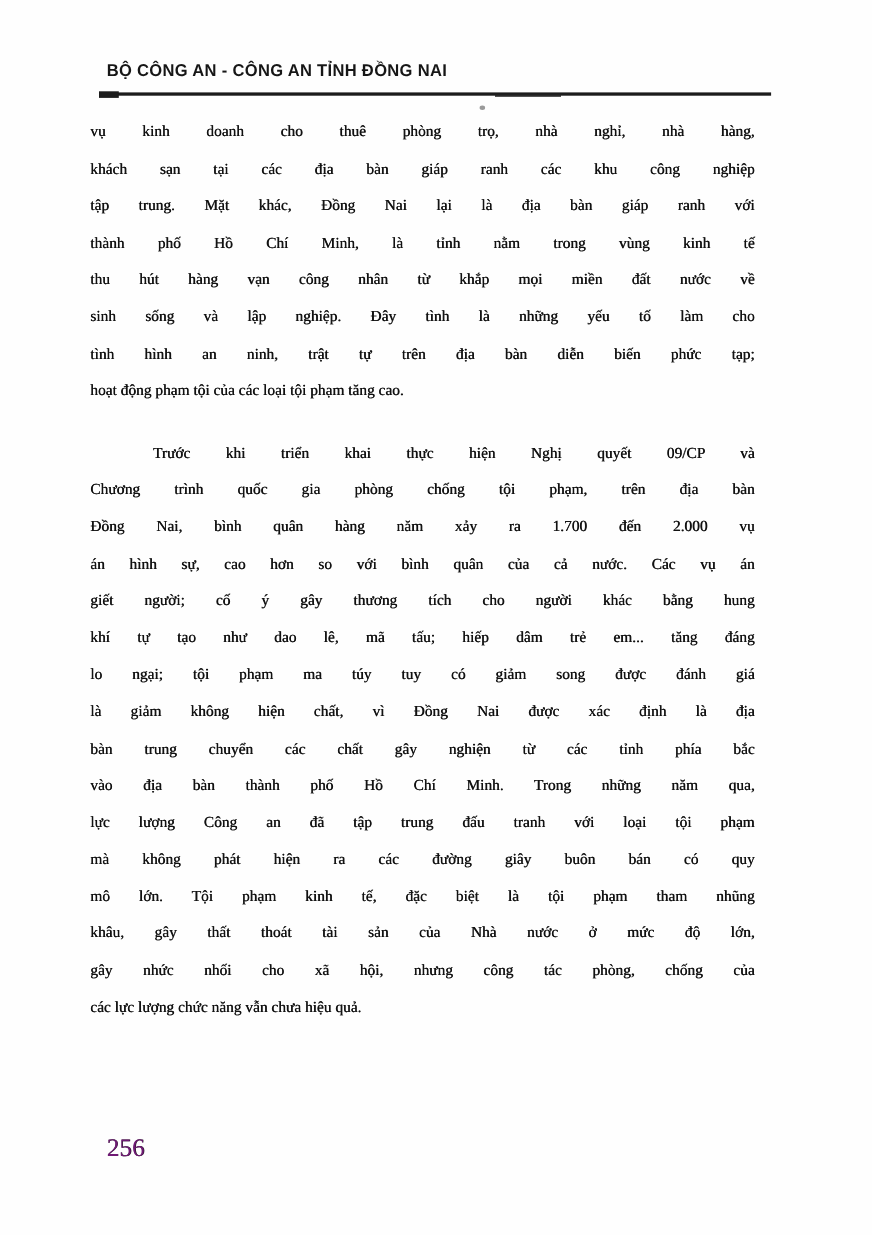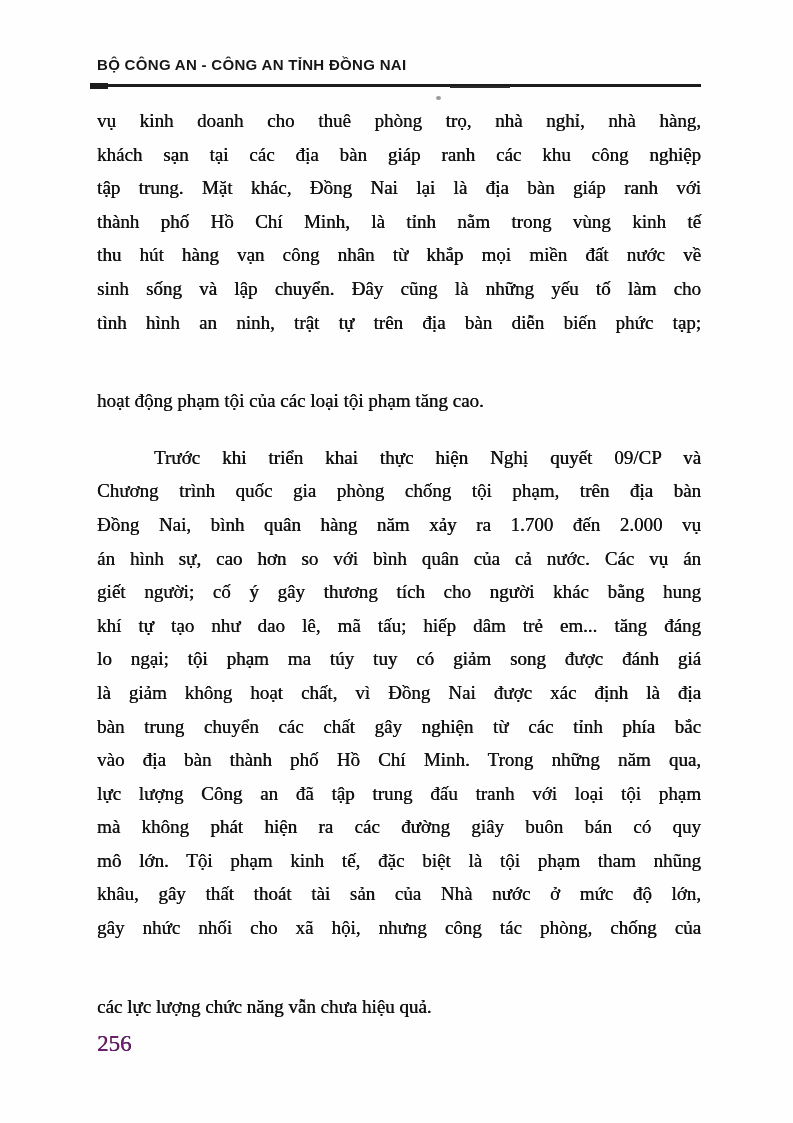--- a/index.html
+++ b/index.html
@@ -59,36 +59,35 @@
     left: 436px;
     width: 5px;
     height: 4px;
     border-radius: 50%;
     background: #9a9a9a;
   }
 
   .body-text {
     position: absolute;
     top: 104px;
-    left: 97px;
+    left: 82px;
     width: 604px;
     font-family: "Liberation Serif", serif;
-    font-size: 19px;
+    font-size: 14px;
     line-height: 33.6px;
     color: #121212;
     text-shadow: 0.35px 0 0 #121212; 
   }
 
   .para .line {
     text-align: justify;
     text-align-last: justify;
   }
   .para .line:last-child {
     text-align-last: left;
-    margin-top: 45px;
   }
   .para-2 { margin-top: 11px; }
   .para-2 .line:first-child { text-indent: 57px; margin-top: 23px; }
 
   .page-number {
     position: absolute;
     top: 1031px;
     left: 97px;
     font-family: "Liberation Serif", serif;
     font-size: 23px;
@@ -107,33 +106,33 @@
 
   <div class="ink-dot"></div>
 
   <div class="body-text">
     <div class="para para-1">
         <div class="line">vụ kinh doanh cho thuê phòng trọ, nhà nghỉ, nhà hàng,</div>
         <div class="line">khách sạn tại các địa bàn giáp ranh các khu công nghiệp</div>
         <div class="line">tập trung. Mặt khác, Đồng Nai lại là địa bàn giáp ranh với</div>
         <div class="line">thành phố Hồ Chí Minh, là tỉnh nằm trong vùng kinh tế</div>
         <div class="line">thu hút hàng vạn công nhân từ khắp mọi miền đất nước về</div>
-        <div class="line">sinh sống và lập chuyển. Đây cũng là những yếu tố làm cho</div>
+        <div class="line">sinh sống và lập nghiệp. Đây tình là những yếu tố làm cho</div>
         <div class="line">tình hình an ninh, trật tự trên địa bàn diễn biến phức tạp;</div>
         <div class="line">hoạt động phạm tội của các loại tội phạm tăng cao.</div>
       </div>
     <div class="para para-2">
         <div class="line">Trước khi triển khai thực hiện Nghị quyết 09/CP và</div>
         <div class="line">Chương trình quốc gia phòng chống tội phạm, trên địa bàn</div>
         <div class="line">Đồng Nai, bình quân hàng năm xảy ra 1.700 đến 2.000 vụ</div>
         <div class="line">án hình sự, cao hơn so với bình quân của cả nước. Các vụ án</div>
         <div class="line">giết người; cố ý gây thương tích cho người khác bằng hung</div>
         <div class="line">khí tự tạo như dao lê, mã tấu; hiếp dâm trẻ em... tăng đáng</div>
         <div class="line">lo ngại; tội phạm ma túy tuy có giảm song được đánh giá</div>
-        <div class="line">là giảm không hoạt chất, vì Đồng Nai được xác định là địa</div>
+        <div class="line">là giảm không hiện chất, vì Đồng Nai được xác định là địa</div>
         <div class="line">bàn trung chuyển các chất gây nghiện từ các tỉnh phía bắc</div>
         <div class="line">vào địa bàn thành phố Hồ Chí Minh. Trong những năm qua,</div>
         <div class="line">lực lượng Công an đã tập trung đấu tranh với loại tội phạm</div>
         <div class="line">mà không phát hiện ra các đường giây buôn bán có quy</div>
         <div class="line">mô lớn. Tội phạm kinh tế, đặc biệt là tội phạm tham nhũng</div>
         <div class="line">khâu, gây thất thoát tài sản của Nhà nước ở mức độ lớn,</div>
         <div class="line">gây nhức nhối cho xã hội, nhưng công tác phòng, chống của</div>
         <div class="line">các lực lượng chức năng vẫn chưa hiệu quả.</div>
       </div>
   </div>

